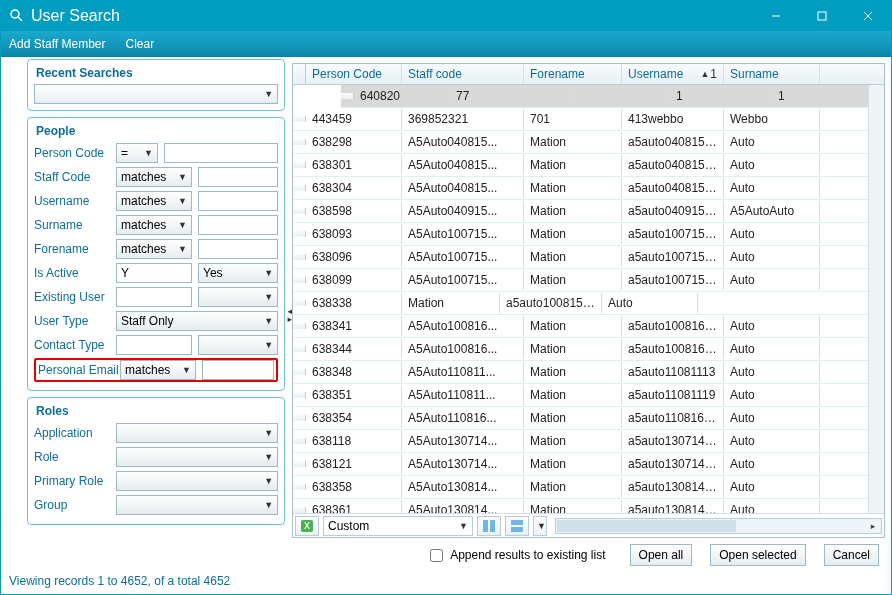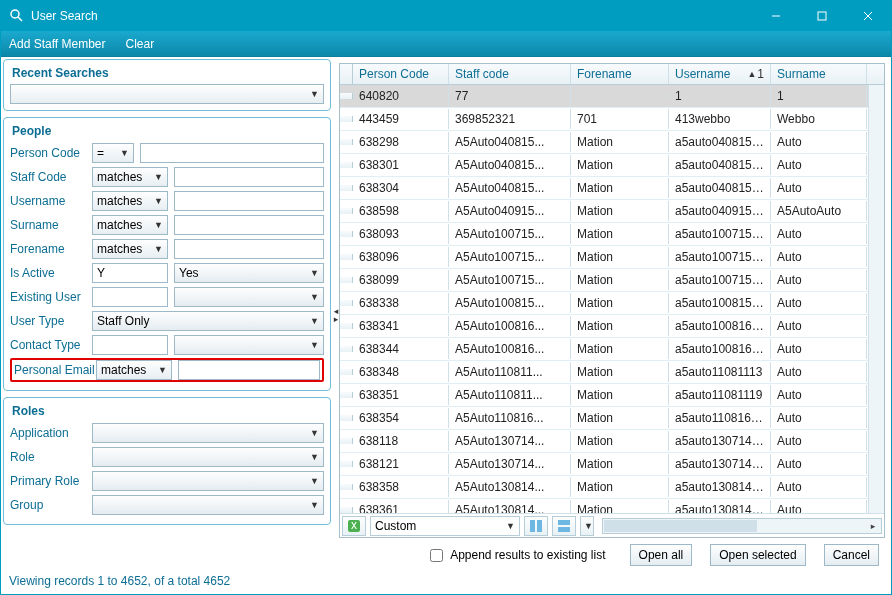--- a/index.html
+++ b/index.html
@@ -2,31 +2,31 @@
 <html><head>
 <meta charset="utf-8">
 <style>
   * { box-sizing: border-box; font-family: "Segoe UI", Tahoma, sans-serif; font-size: 12px; }
   html, body { margin: 0; padding: 0; }
   body { width: 892px; height: 595px; background: #fff; overflow: hidden; }
 
   
   .titlebar { height: 30px; background: #009dc1; color: #fff; display: flex; align-items: center; padding: 0 0 0 8px; }
   .titlebar .icon { width: 16px; height: 16px; margin-right: 6px; display:inline-flex; align-items:center; justify-content:center;}
-  .titlebar .title { flex: 1; font-size: 12px; }
+  .titlebar .title { flex: 1; font-size: 16px; }
   .winbtn { width: 46px; height: 30px; display: flex; align-items: center; justify-content: center; }
   .winbtn svg { stroke: #fff; }
 
   
   .menubar { height: 26px; background: linear-gradient(#1aa9cf,#0c88a9); color:#fff; display:flex; align-items:center; padding: 0 8px; border-bottom:1px solid #0c7ea0;}
   .menubar span { margin-right: 20px; cursor:pointer;}
 
   .outer { border: 1px solid #009dc1; width:892px; height:595px; display:flex; flex-direction:column;}
   .content { flex:1; display:flex; background:#fff; overflow:hidden;}
-  .leftpane { width: 332px; padding: 2px; background:#fff; display:flex; flex-direction:column; gap:6px;}
+  .leftpane { width: 332px; padding: 2px; background:#fff; display:flex; flex-direction:column; gap:6px;margin-left:24px;}
   .grip { width:6px; background:#fff; display:flex; flex-direction:column; align-items:center; justify-content:center; gap:2px;}
   .grip span{ color:#333; font-size:9px; line-height:6px;}
 
   .panel { border:1px solid #6fbfd8; border-radius:4px; padding:4px 6px 6px 6px; }
   .panel > .phead { color:#0d6e94; font-weight:600; padding:2px 0 4px 2px;}
   .row { display:flex; align-items:center; height:22px; margin-bottom:2px;}
   .row label { width:82px; color:#0d6e94; }
   .row.highlight { border:2px solid #e00000; padding:0px 2px; border-radius:2px; height:24px;}
   .combo, .txt, .fullcombo { height:20px; border:1px solid #9db9c8; background:linear-gradient(#fefefe,#e7eef2); padding:0 4px; display:flex; align-items:center; justify-content:space-between;}
   .combo { width:76px; font-size:11px;}
@@ -36,21 +36,21 @@
   .caret { font-size:9px; color:#333; margin-left:3px;}
   .spacer{ width:6px;}
 
   .rightpane { flex:1; display:flex; flex-direction:column; padding:6px 6px 0 0;}
   .grid { flex:1; border:1px solid #a8c0cd; overflow:hidden; display:flex; flex-direction:column;}
   .ghead { display:flex; background:linear-gradient(#f8fbfd,#e8f1f5); border-bottom:1px solid #b7cdd8;}
   .gcell, .ghcell { border-right:1px solid #cfe0e8; padding:3px 6px; overflow:hidden; white-space:nowrap; text-overflow:ellipsis;}
   .ghcell { color:#0d6e94; font-weight:500; position:relative; display:flex; align-items:center;}
   .gbody { flex:1; overflow-y:auto; overflow-x:hidden;}
   .grow { display:flex; height:23px; align-items:center; border-bottom:1px solid #e0eef5;}
-  .grow.sel { background:#d9d9d9;}
+  .grow.sel { background:#d9d9d9;margin-left:48px;}
   .grow .gcell{ color:#222;}
   .c0{ width:12px; background:linear-gradient(#f8fbfd,#e8f1f5); border-right:1px solid #b7cdd8;}
   .c1{ width:96px;} .c2{ width:122px;} .c3{ width:98px;} .c4{ width:102px;} .c5{ width:96px;}
   .sortmark{ margin-left:auto; font-size:9px; color:#333; display:flex; align-items:center; gap:1px;}
 
   .toolbar { height:24px; display:flex; align-items:center; padding:2px; gap:4px; border-top:1px solid #cfe0e8;}
   .tbtn{ height:20px; border:1px solid #b7cdd8; background:linear-gradient(#fefefe,#e8f1f5); display:flex; align-items:center; justify-content:center; padding:0 4px;}
   .tcombo{ flex:0 0 150px; height:20px; border:1px solid #b7cdd8; background:#fff; display:flex; align-items:center; padding:0 4px;}
   .hscroll{ flex:1; height:16px; border:1px solid #b7cdd8; background:#eef5f8; position:relative; margin-left:4px;}
   .hscroll .thumb{ position:absolute; left:1px; top:1px; bottom:1px; width:55%; background:#cfe0e8;}
@@ -336,21 +336,20 @@
                 <div class="gcell c0"></div>
                 <div class="gcell c1">638099</div>
                 <div class="gcell c2">A5Auto100715...</div>
                 <div class="gcell c3">Mation</div>
                 <div class="gcell c4">a5auto10071549</div>
                 <div class="gcell c5">Auto</div>
               </div>
               <div class="grow">
                 <div class="gcell c0"></div>
                 <div class="gcell c1">638338</div>
-                <div class="gcell c2">A5Auto100815...</div>
                 <div class="gcell c3">Mation</div>
                 <div class="gcell c4">a5auto10081542</div>
                 <div class="gcell c5">Auto</div>
               </div>
               <div class="grow">
                 <div class="gcell c0"></div>
                 <div class="gcell c1">638341</div>
                 <div class="gcell c2">A5Auto100816...</div>
                 <div class="gcell c3">Mation</div>
                 <div class="gcell c4">a5auto10081634</div>

